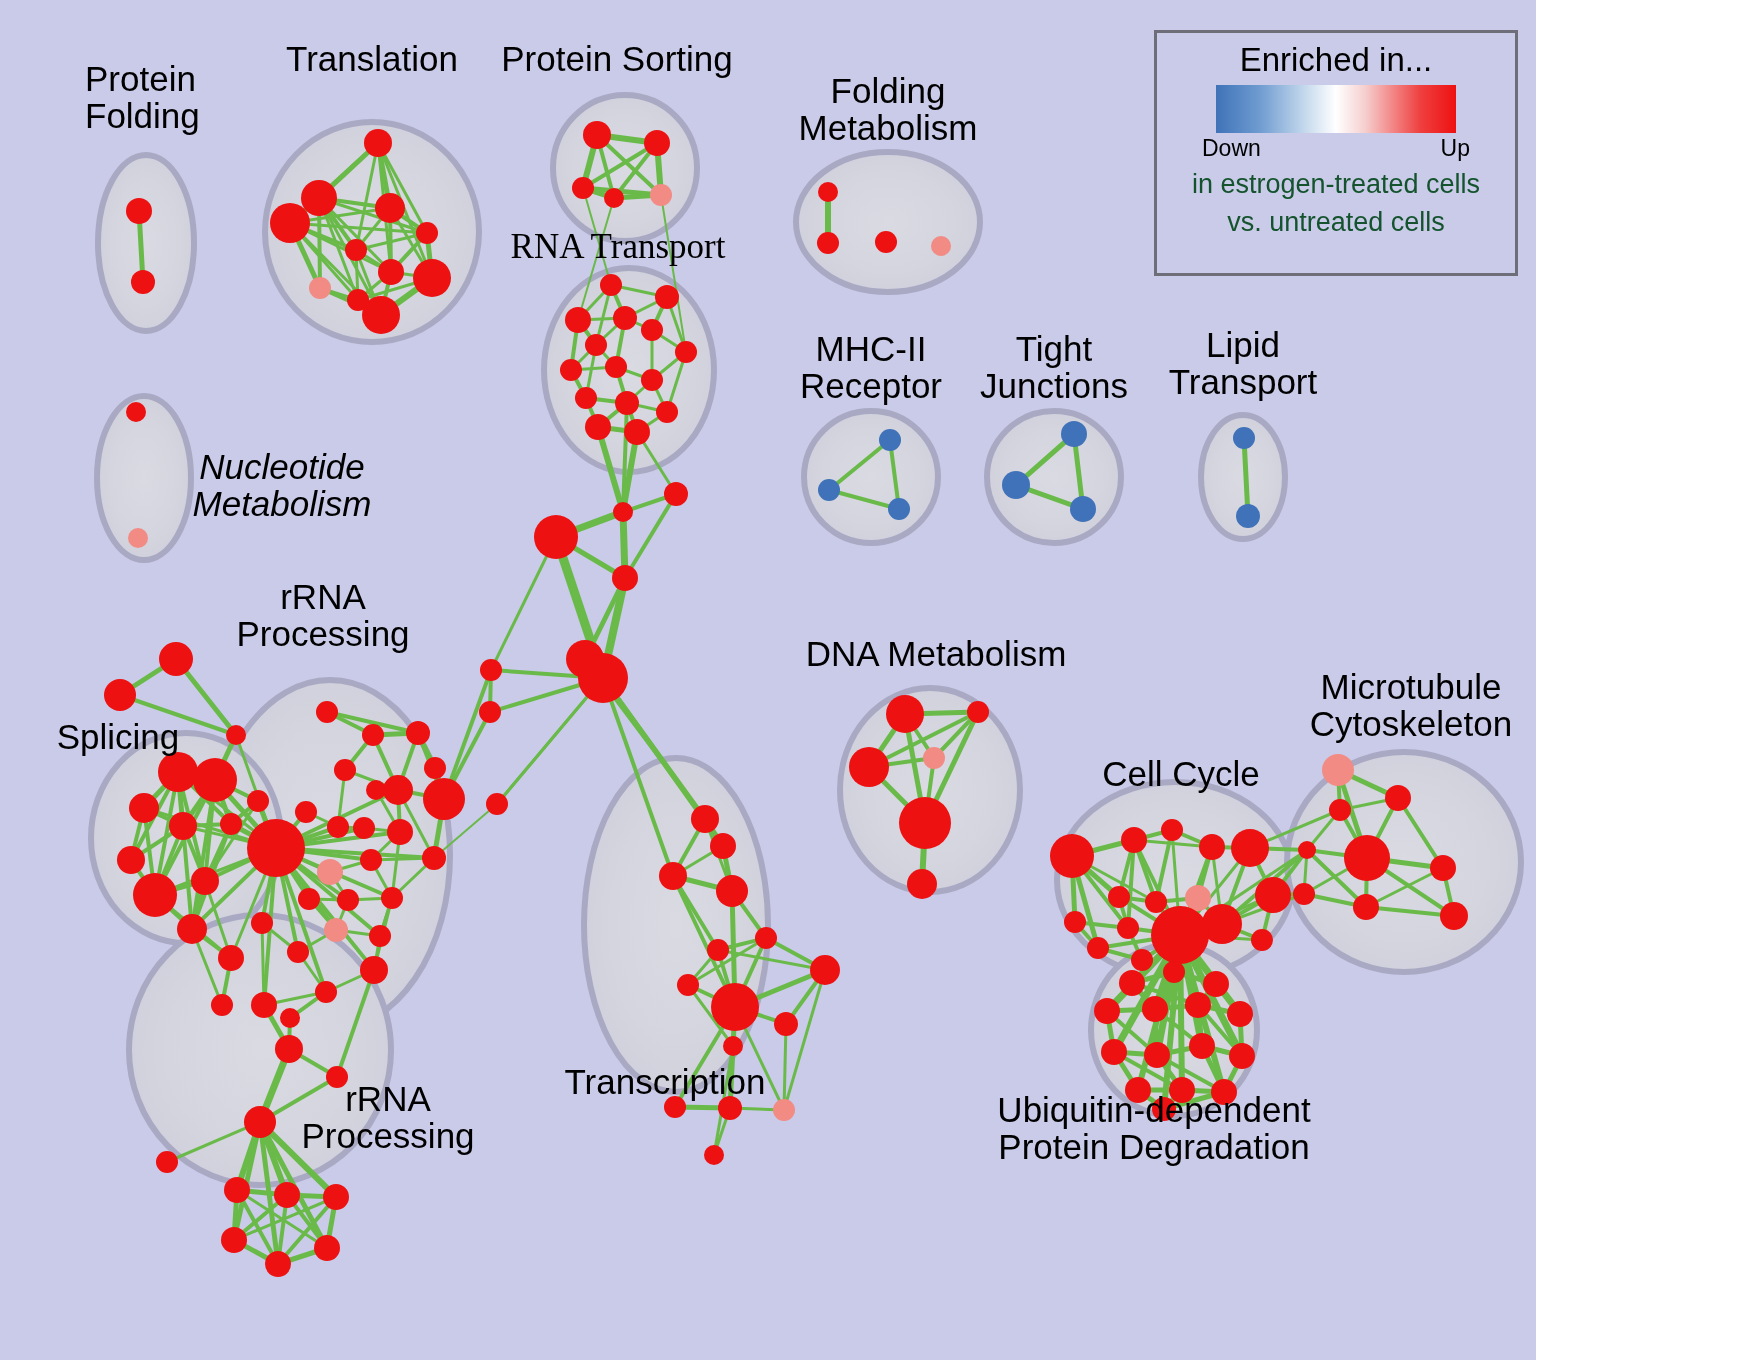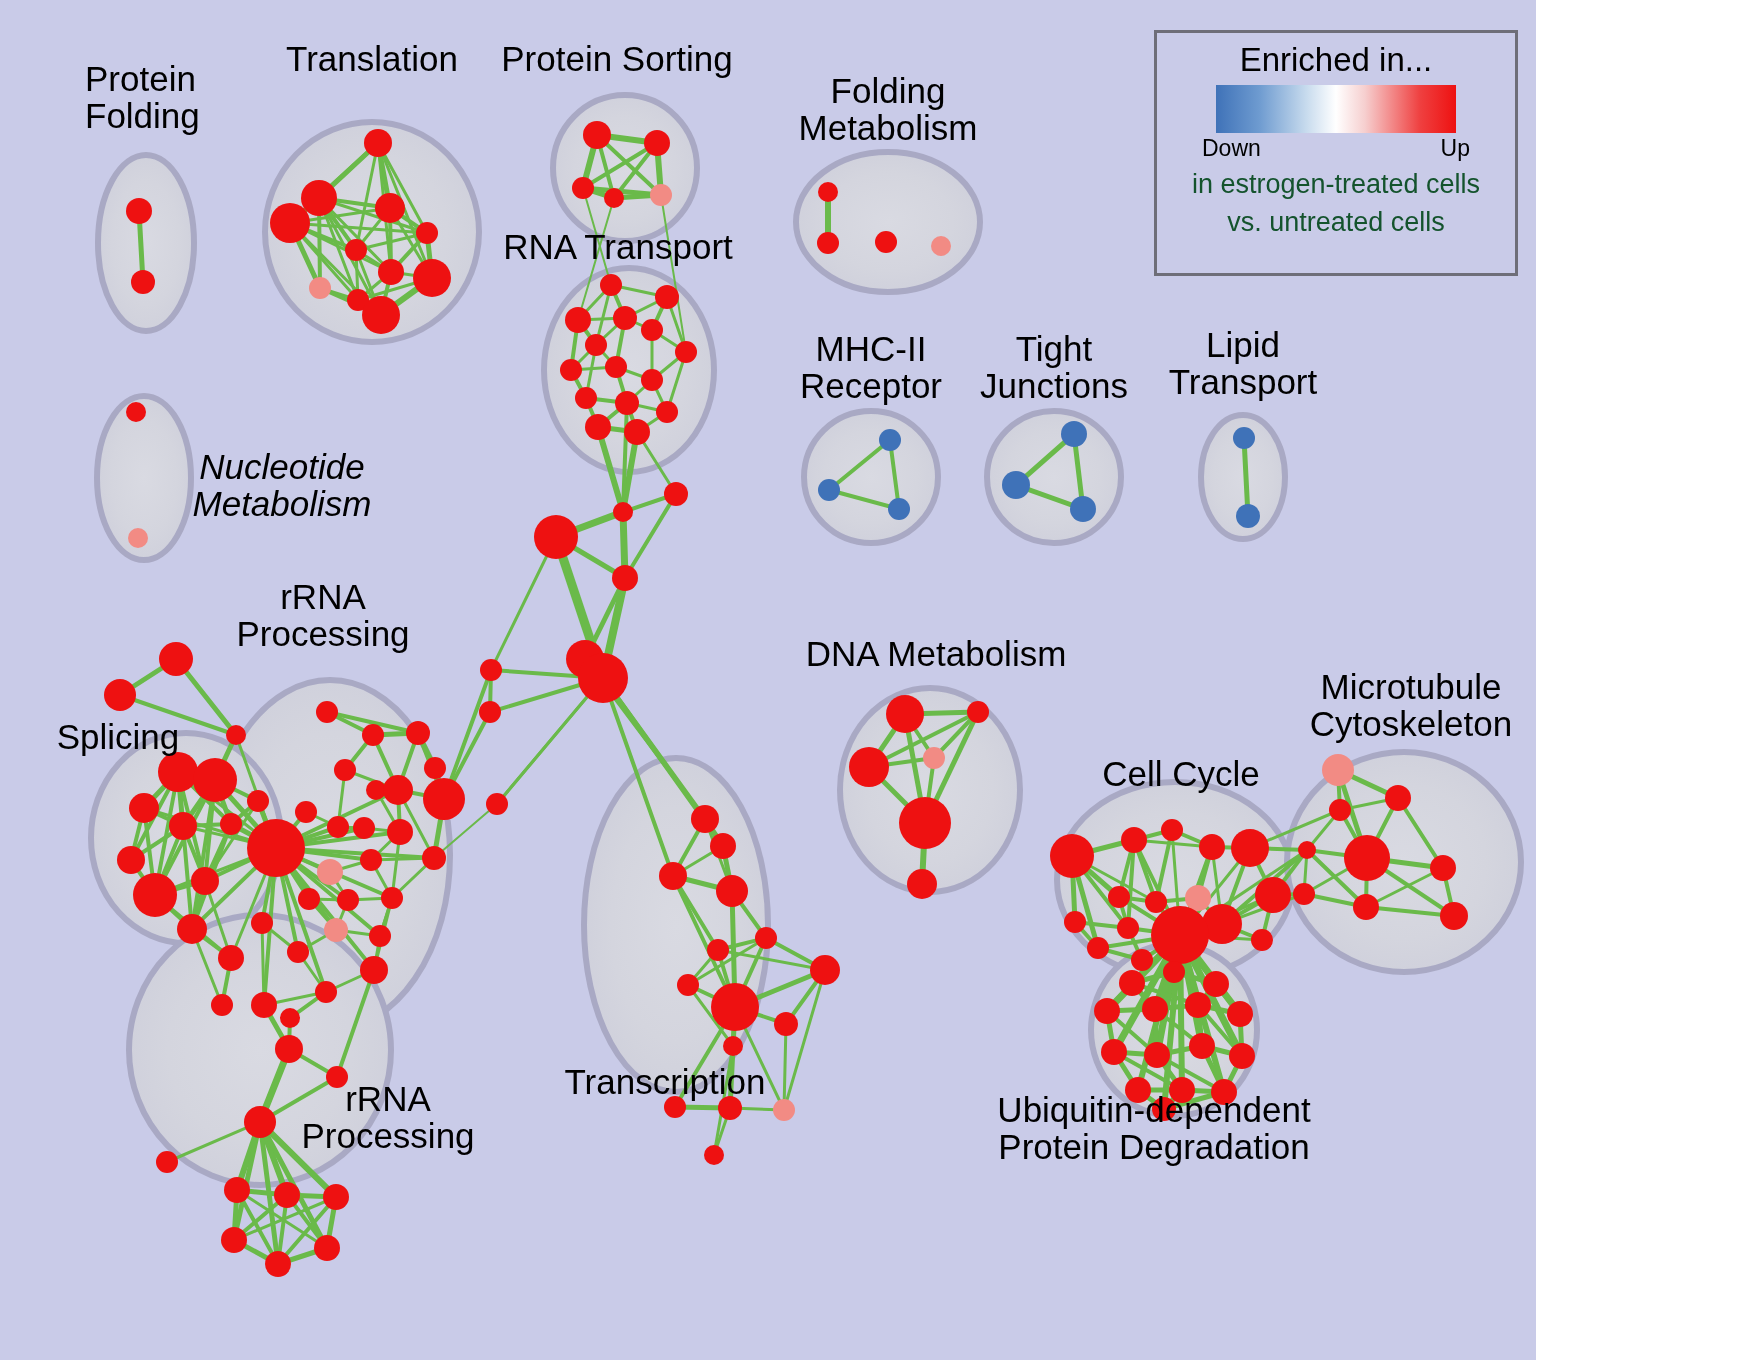--- a/index.html
+++ b/index.html
@@ -639,21 +639,21 @@
         <circle cx="1182" cy="1090" r="13" fill="#ee1111"></circle>
         <circle cx="1224" cy="1092" r="13" fill="#ee1111"></circle>
         <circle cx="1164" cy="1109" r="12" fill="#ee1111"></circle>
       </g>
   </svg>
 
   <div id="label-layer">
       <div class="clabel" style="left: 85px; top: 60px;"><div>Protein</div><div>Folding</div></div>
       <div class="clabel c" style="left: 372px; top: 40px;"><div>Translation</div></div>
       <div class="clabel c" style="left: 617px; top: 40px;"><div>Protein Sorting</div></div>
-      <div class="clabel c" style="left: 618px; top: 228px;"><div>RNA Transport</div></div>
+      <div class="clabel c" style="left: 618px; top: 228px; font-family: Liberation Serif, serif;"><div>RNA Transport</div></div>
       <div class="clabel c" style="left: 888px; top: 72px;"><div>Folding</div><div>Metabolism</div></div>
       <div class="clabel c" style="left: 871px; top: 330px;"><div>MHC-II</div><div>Receptor</div></div>
       <div class="clabel c" style="left: 1054px; top: 330px;"><div>Tight</div><div>Junctions</div></div>
       <div class="clabel c" style="left: 1243px; top: 326px;"><div>Lipid</div><div>Transport</div></div>
       <div class="clabel c" style="left: 282px; top: 448px; font-style: italic;"><div>Nucleotide</div><div>Metabolism</div></div>
       <div class="clabel c" style="left: 323px; top: 578px;"><div>rRNA</div><div>Processing</div></div>
       <div class="clabel c" style="left: 118px; top: 718px;"><div>Splicing</div></div>
       <div class="clabel c" style="left: 388px; top: 1080px;"><div>rRNA</div><div>Processing</div></div>
       <div class="clabel c" style="left: 665px; top: 1063px;"><div>Transcription</div></div>
       <div class="clabel c" style="left: 936px; top: 635px;"><div>DNA Metabolism</div></div>

